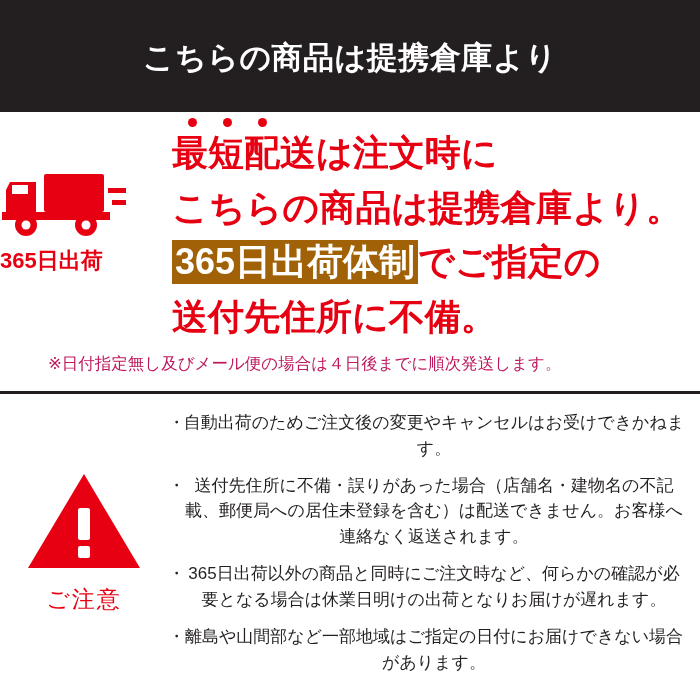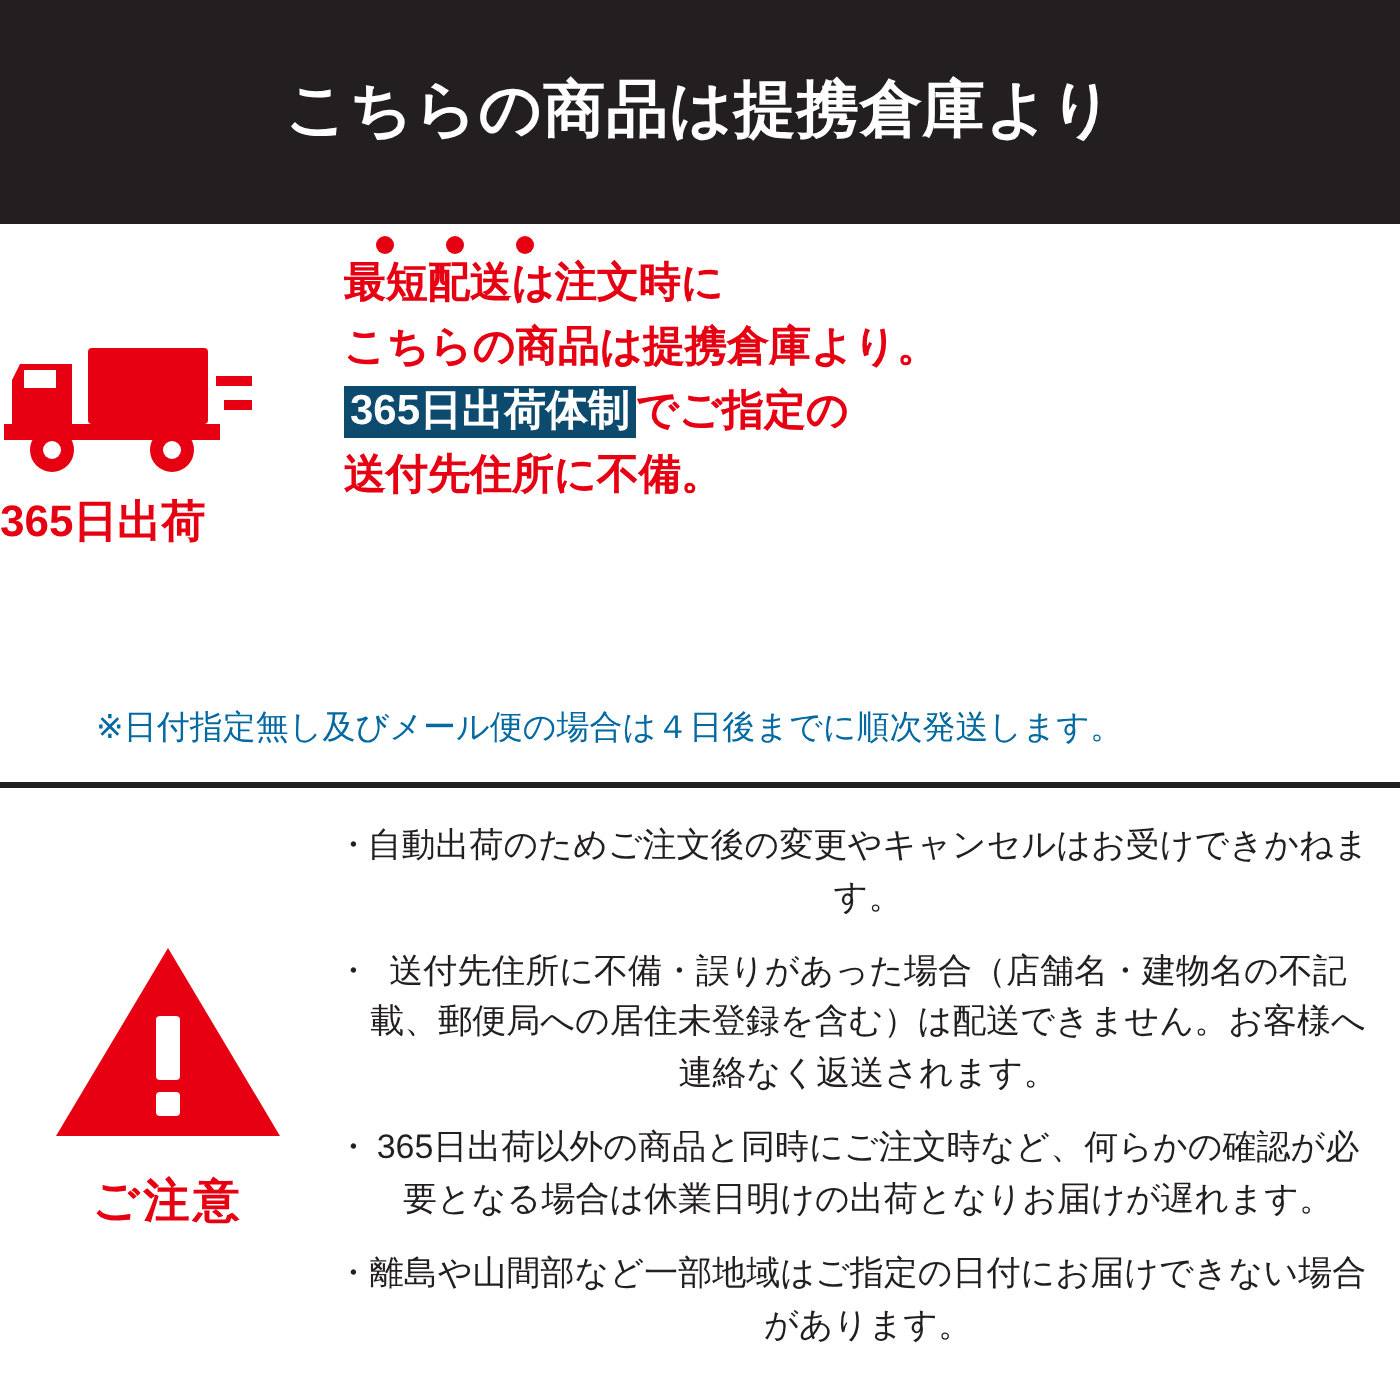--- a/index.html
+++ b/index.html
@@ -23,21 +23,20 @@
   .header {
     background: #231f20;
     color: #ffffff;
     height: 112px;
     box-sizing: border-box;
     display: flex;
     flex-direction: column;
     align-items: center;
     justify-content: center;
     padding-top: 4px;
-    font-family: Liberation Mono, monospace;
   }
   .header-line {
     font-size: 31px;
     font-weight: bold;
     letter-spacing: 0.5px;
     line-height: 1.42;
     white-space: nowrap;
   }
 
   
@@ -69,27 +68,27 @@
     font-weight: bold;
     margin-top: 6px;
     letter-spacing: 0px;
   }
   .msg-col {
     flex: 1 1 auto;
     padding-right: 10px;
   }
   .msg-line {
     color: #e60012;
-    font-size: 21px;
+    font-size: 36px;
     font-weight: bold;
     line-height: 1.52;
     white-space: nowrap;
   }
   .msg-line .hl {
-    background: #0c4a6e;
+    background: #a16207;
     color: #ffffff;
     padding: 1px 3px 2px 3px;
   }
   .dots {
     position: absolute;
     left: 188px;
     top: 6px;
     display: flex;
     gap: 26px;
   }
@@ -98,21 +97,21 @@
     height: 9px;
     border-radius: 50%;
     background: #e60012;
   }
   .note {
     position: absolute;
     left: 48px;
     right: 10px;
     bottom: 16px;
     font-size: 16.5px;
-    color: #0369a1;
+    color: #be185d;
     white-space: nowrap;
   }
 
   
   .bottom {
     display: flex;
     padding: 14px 0 0 0;
     height: 300px;
     box-sizing: border-box;
   }
@@ -120,21 +119,21 @@
     width: 168px;
     flex: 0 0 168px;
     display: flex;
     flex-direction: column;
     align-items: center;
     padding-top: 62px;
   }
   .caution-label {
     color: #e60012;
     font-size: 23px;
-    font-weight: bold;
+    font-weight: normal;
     margin-top: 8px;
     letter-spacing: 2px;
   }
   .list-col {
     flex: 1 1 auto;
     padding-right: 14px;
     padding-top: 2px;
   }
   .list-item {
     display: flex;

